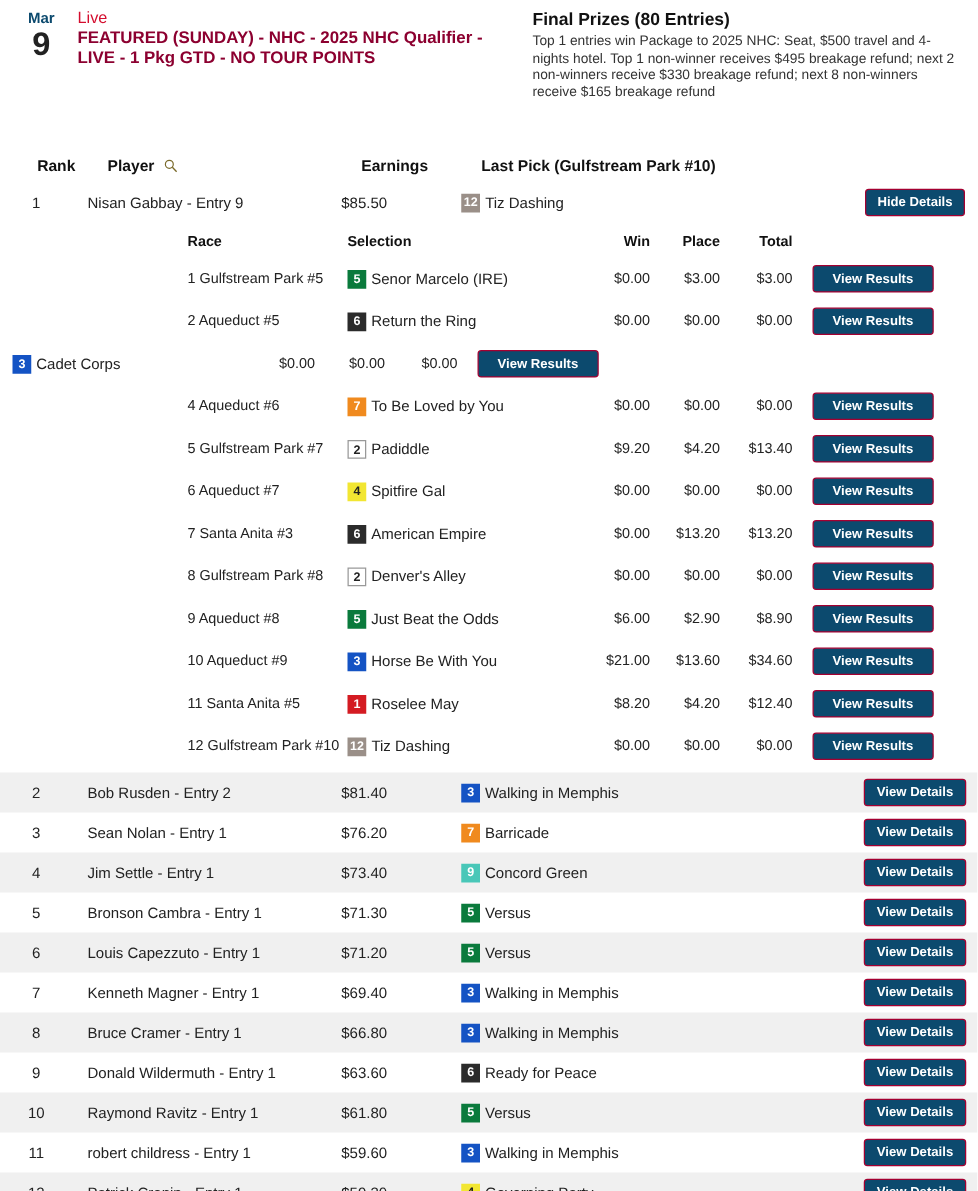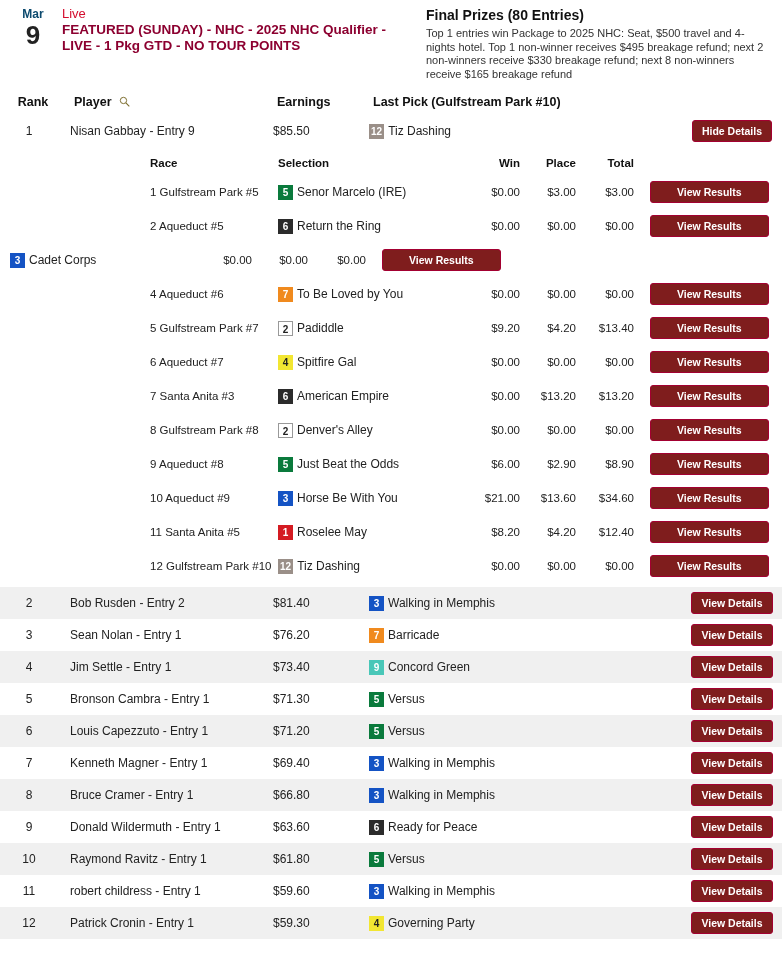--- a/index.html
+++ b/index.html
@@ -71,22 +71,22 @@
     line-height: 13.5px;
   }
 
   
   .main-head {
     display: flex;
     align-items: center;
     font-weight: bold;
     font-size: 12.5px;
     color: #111;
-    padding: 6px 0 6px 4px;
-    margin-top: 8px;
+    padding: 6px 0 6px 16px;
+    margin-top: 39px;
     border-bottom: none;
   }
   .col-rank { width: 58px; text-align: center; flex: 0 0 58px; }
   .col-player { width: 215px; flex: 0 0 215px; padding-left: 12px; }
   .col-earn { width: 96px; flex: 0 0 96px; }
   .col-lastpick { flex: 1 1 auto; }
   .col-action { width: 100px; flex: 0 0 100px; text-align: center; }
 
   .search-icon {
     display: inline-block;
@@ -118,21 +118,21 @@
     font-weight: bold;
     margin-right: 4px;
     vertical-align: middle;
     padding: 0 2px;
   }
   .saddle-wrap { display: flex; align-items: center; }
   .saddle-name { font-size: 12px; color: #222; }
 
   .btn {
     display: inline-block;
-    background: #7f1d1d;
+    background: #0c4a6e;
     color: #fff;
     border: 1px solid #a30031;
     border-radius: 3px;
     font-size: 10.5px;
     font-weight: bold;
     padding: 4px 9px;
     text-align: center;
     cursor: pointer;
     white-space: nowrap;
   }
@@ -155,21 +155,21 @@
     align-items: center;
     font-size: 11.5px;
     padding: 6px 0;
   }
   .d-race { width: 128px; flex: 0 0 128px; padding-left: 140px; box-sizing: content-box; }
   .d-sel  { width: 178px; flex: 0 0 178px; }
   .d-win  { width: 64px;  flex: 0 0 64px; text-align: right; }
   .d-place{ width: 56px;  flex: 0 0 56px; text-align: right; }
   .d-total{ width: 58px;  flex: 0 0 58px; text-align: right; }
   .d-act  { flex: 0 0 110px; padding-left: 16px; }
-  .d-act .btn { padding: 4px 26px; }
+  .d-act .btn { padding: 4px 15px; }
 
   .hide-details-cell { width: 100px; flex: 0 0 100px; text-align: center; padding-right: 0; }
   .row-top { display:flex; align-items:center; }
 </style>
 </head>
 <body>
 
 <div class="page">
 
   <div class="header">

